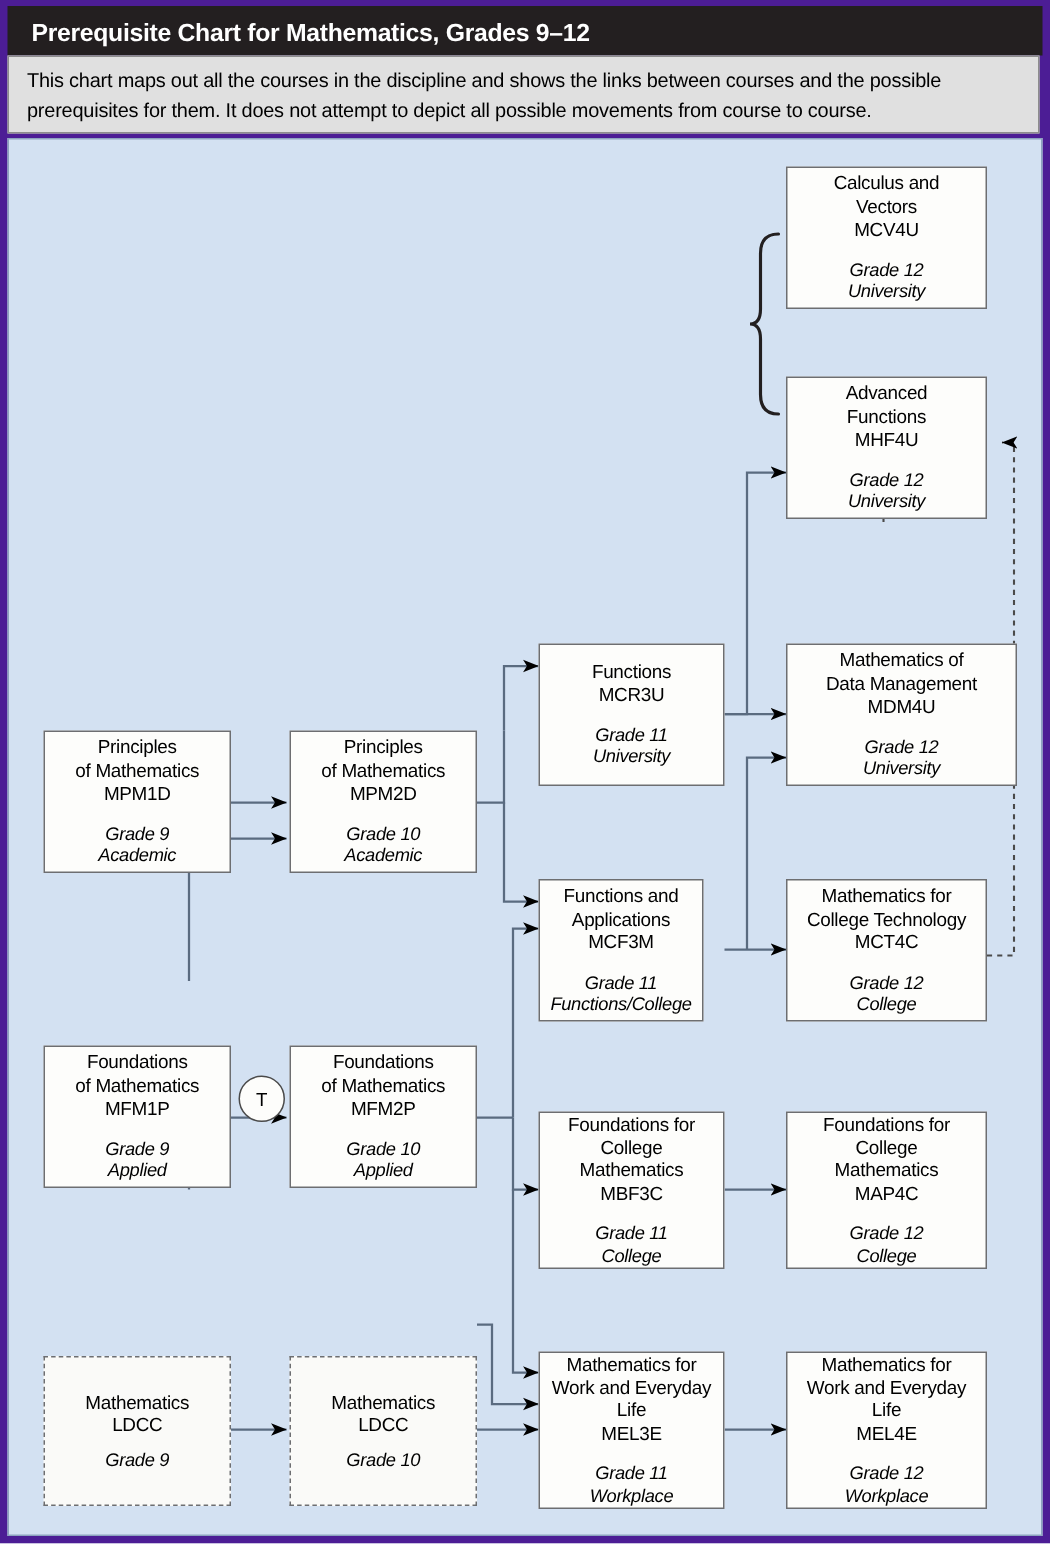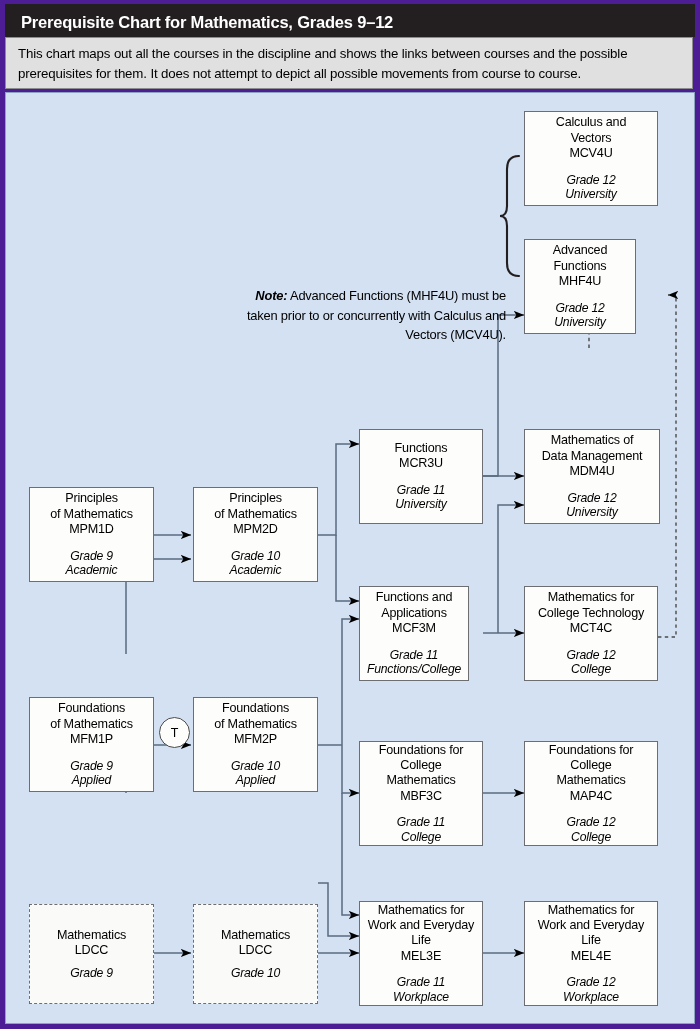--- a/index.html
+++ b/index.html
@@ -102,39 +102,39 @@
 
     <div class="box" style="left:518px;top:18px;width:134px;height:95px;">
       <div class="bname">
         <span>Calculus and<br>Vectors</span><br><span>MCV4U</span>
       </div>
       <div class="bmeta">
         <span>Grade 12</span><br><span>University</span>
       </div>
     </div>
 
-    <div class="box" style="left:518px;top:146px;width:112px;height:95px;">
+    <div class="box" style="left:518px;top:158px;width:134px;height:95px;">
       <div class="bname">
         <span>Advanced<br>Functions</span><br><span>MHF4U</span>
       </div>
       <div class="bmeta">
         <span>Grade 12</span><br><span>University</span>
       </div>
     </div>
 
     <div class="box" style="left:353px;top:336px;width:124px;height:95px;">
       <div class="bname">
         <span>Functions</span><br><span>MCR3U</span>
       </div>
       <div class="bmeta">
         <span>Grade 11</span><br><span>University</span>
       </div>
     </div>
 
-    <div class="box" style="left:518px;top:336px;width:136px;height:95px;">
+    <div class="box" style="left:518px;top:336px;width:154px;height:95px;">
       <div class="bname">
         <span>Mathematics of<br>Data Management</span><br><span>MDM4U</span>
       </div>
       <div class="bmeta">
         <span>Grade 12</span><br><span>University</span>
       </div>
     </div>
 
     <div class="box" style="left:23px;top:394px;width:125px;height:95px;">
       <div class="bname">
@@ -237,22 +237,19 @@
 
     <div class="box" style="left:518px;top:808px;width:134px;height:105px;">
       <div class="bname">
         <span>Mathematics for<br>Work and Everyday<br>Life</span><br><span>MEL4E</span>
       </div>
       <div class="bmeta">
         <span>Grade 12</span><br><span>Workplace</span>
       </div>
     </div>
 
-    <div id="note">
-      <b>Note:</b><span> Advanced Functions (MHF4U) must be taken prior to or concurrently with Calculus and Vectors (MCV4U).</span>
-    </div>
 
     <div id="tnode">
       <span>T</span>
     </div>
 
   </div>
 </div>
 
 </body></html>

